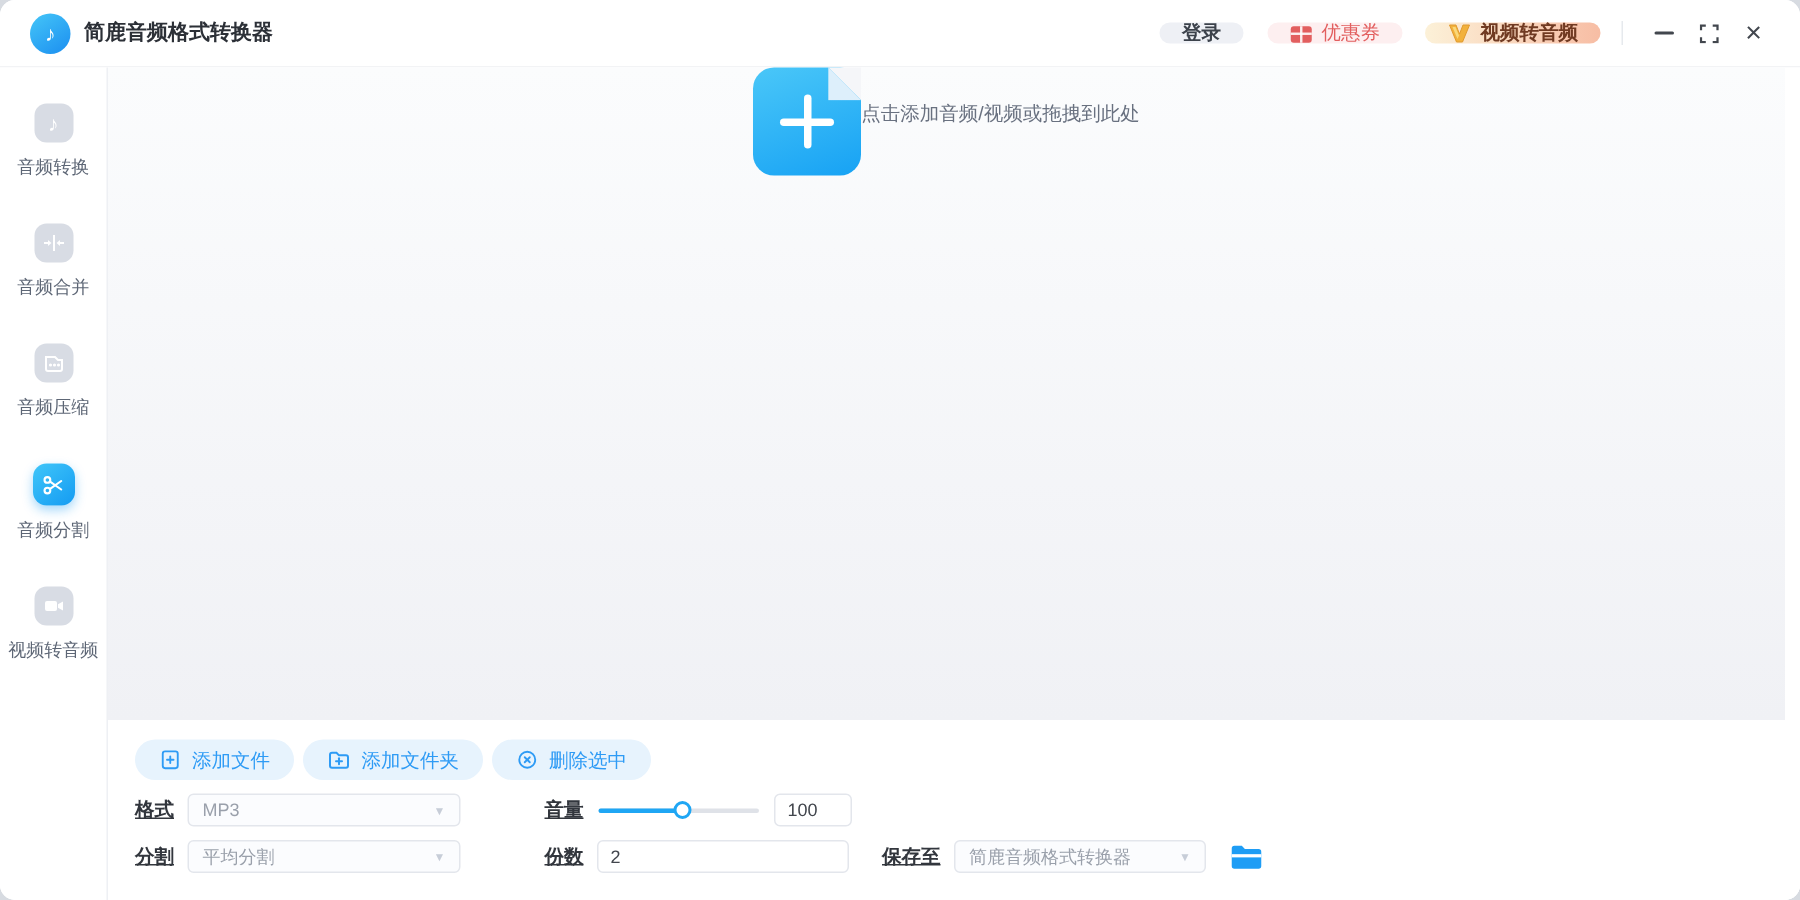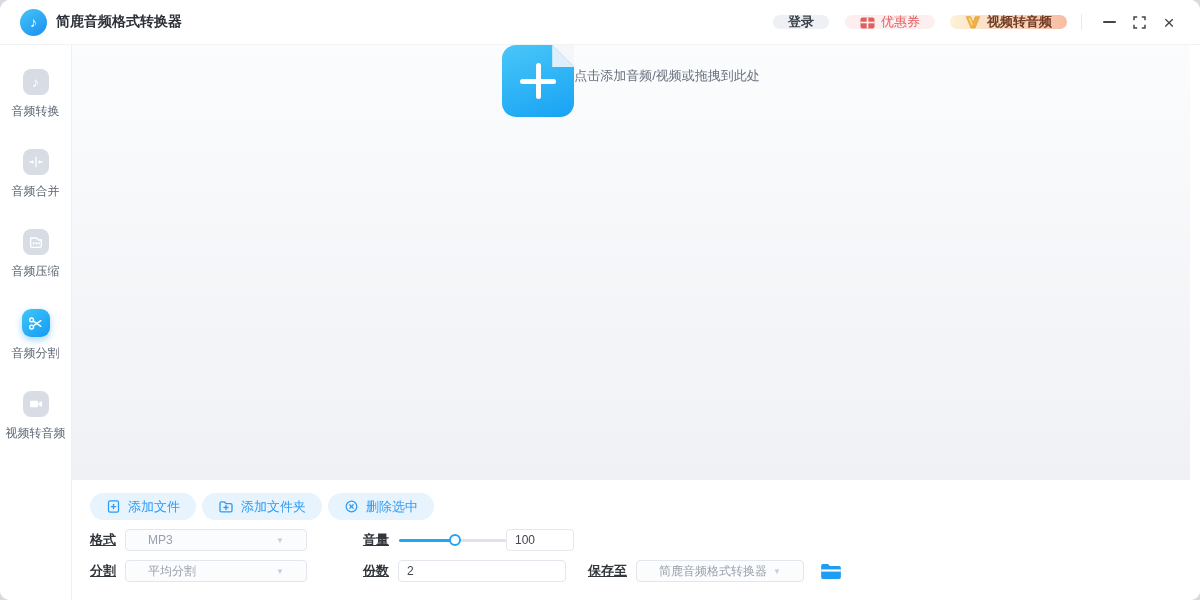--- a/index.html
+++ b/index.html
@@ -38,24 +38,24 @@
   .plus::before { left:0; top:15.5px; width:36px; height:5px; }
   .plus::after { left:15.5px; top:0; width:5px; height:36px; }
   .hint { margin-top:22px; font-size:13px; color:#697180; }
 
   
   .bottom { height:120px; background:#fff; padding-left:18px; position:relative; flex-shrink:0; }
   .toolrow { display:flex; gap:6px; padding-top:13px; }
   .pill { height:27px; border-radius:14px; background:#e7f3fd; color:#2e9bf5; font-size:13px; display:flex; align-items:center; gap:7px; padding:0 16px; cursor:pointer; }
   .ctl-row { display:flex; align-items:center; margin-top:9px; height:22px; }
   .lbl { font-size:13px; font-weight:bold; color:#32363d; flex-shrink:0;text-decoration:underline; }
-  .select { width:182px; height:22px; border:1px solid #e3e6ec; border-radius:4px; background:#fbfcfe; display:flex; align-items:center; justify-content:space-between; padding:0 22px; font-size:12px; color:#9aa0ab; margin-left:9px; cursor:pointer; }
+  .select { width:182px; height:22px; border:1px solid #e3e6ec; border-radius:4px; background:#fbfcfe; display:flex; align-items:center; justify-content:space-between; padding:0 9px; font-size:12px; color:#9aa0ab; margin-left:9px; cursor:pointer; }
   .sel-arrow { font-size:8px; color:#c7cdd8; }
   .txt-input { height:22px; border:1px solid #e3e6ec; border-radius:4px; font-size:12px; color:#42464d; padding:0 8px; background:#fff; outline:none; font-family:"Liberation Sans", sans-serif; }
-  .vol-input { width:68px; }
+  .vol-input { width:52px; margin-left:10px; }
   .count-input { width:168px; margin-left:9px; }
   .slider { width:107px; height:3px; background:#dfe2e8; border-radius:2px; position:relative; margin-left:10px; cursor:pointer; }
   .slider-fill { width:52%; height:100%; background:#1fa6f4; border-radius:2px; }
   .slider-handle { position:absolute; left:52%; top:50%; transform:translate(-50%,-50%); width:12px; height:12px; background:#fff; border:2.5px solid #1fa6f4; border-radius:50%; }
   .sp-56 { width:56px; flex-shrink:0; }
   .sp-22 { width:22px; flex-shrink:0; }
   .save-select { width:168px; }
   .folder-btn { margin-left:14px; width:26px; height:22px; display:flex; align-items:center; justify-content:center; cursor:pointer; }
   .start-btn { position:absolute; right:20px; top:37px; width:184px; height:47px; border-radius:10px; background:linear-gradient(90deg,#2fcdf8,#1094f0); color:#fff; font-size:17px; font-weight:bold; letter-spacing:3px; display:flex; align-items:center; justify-content:center; cursor:pointer; box-shadow:0 6px 14px rgba(24,150,242,.28); }
 

